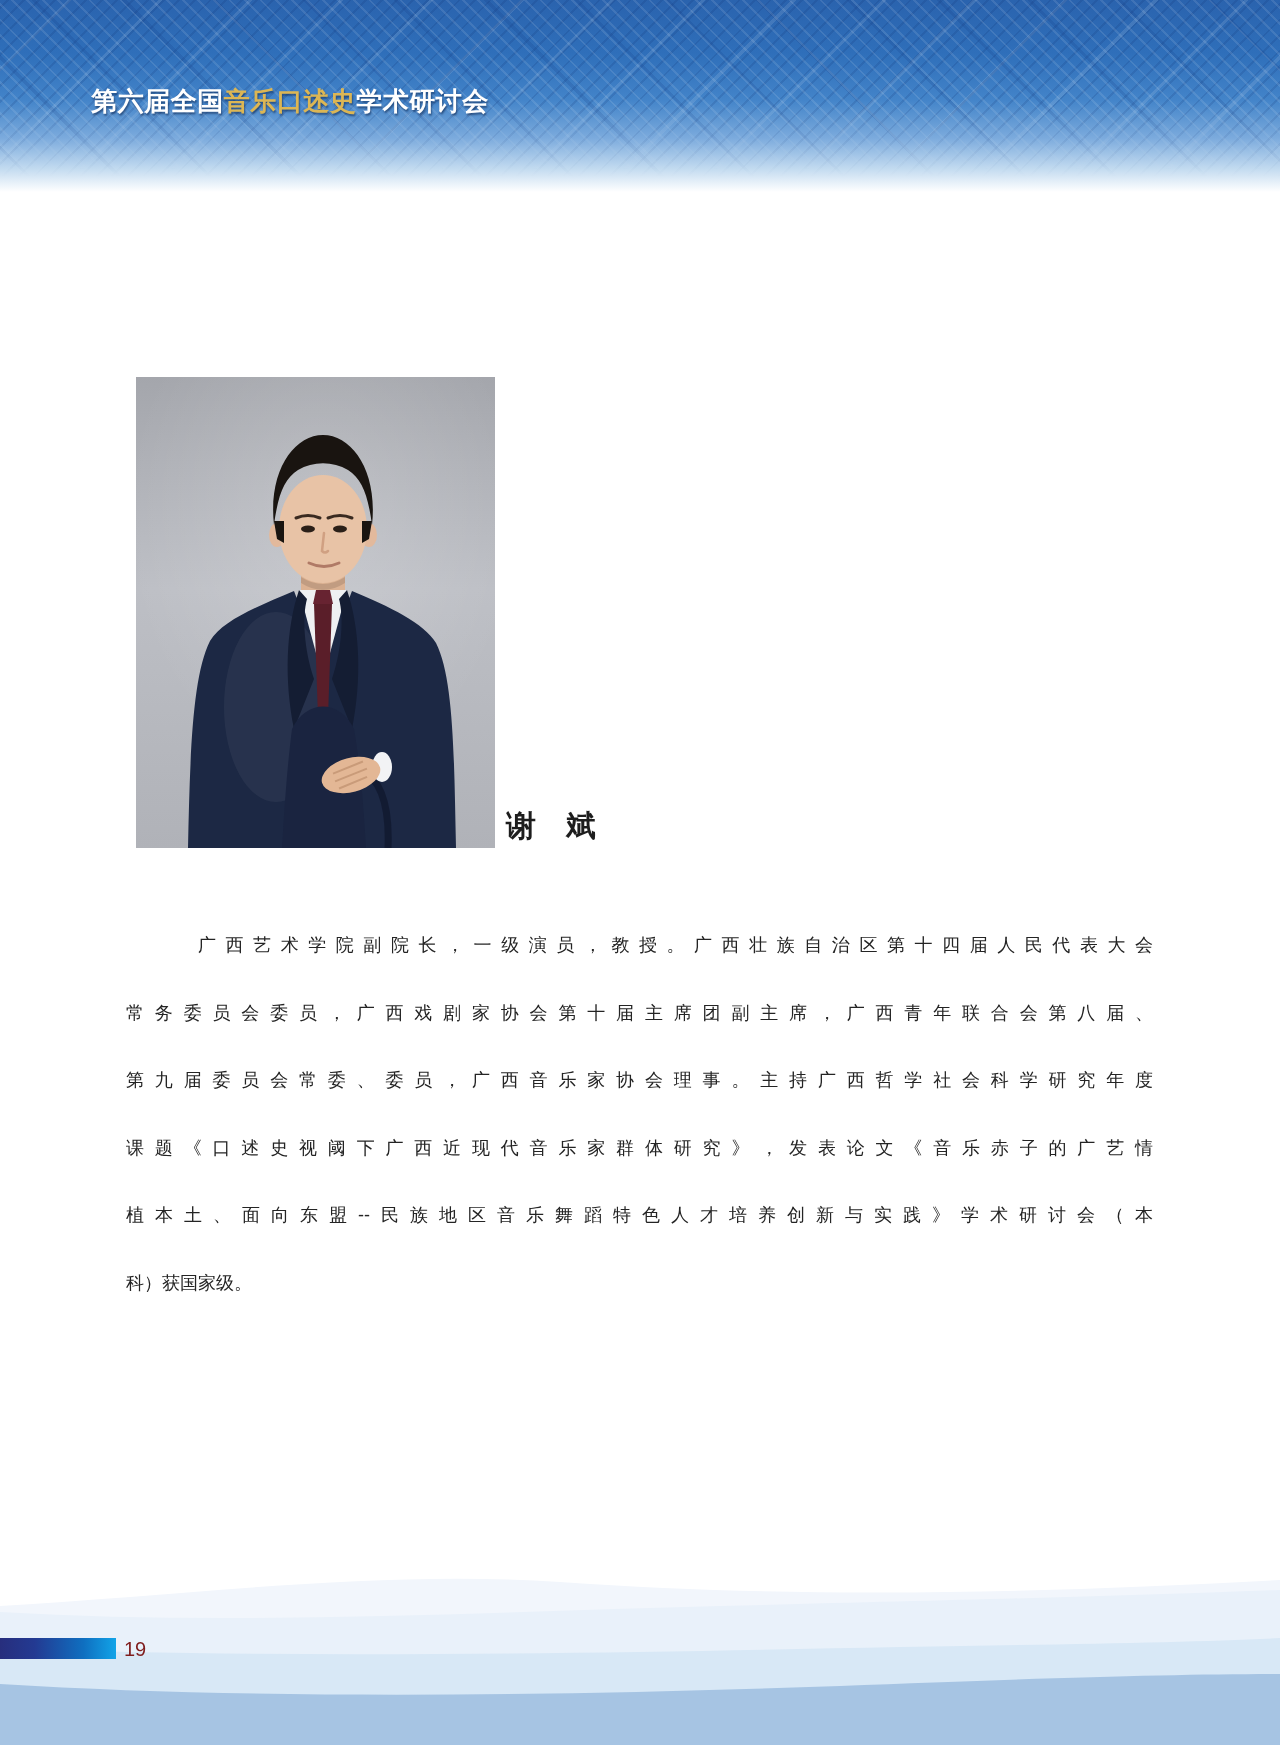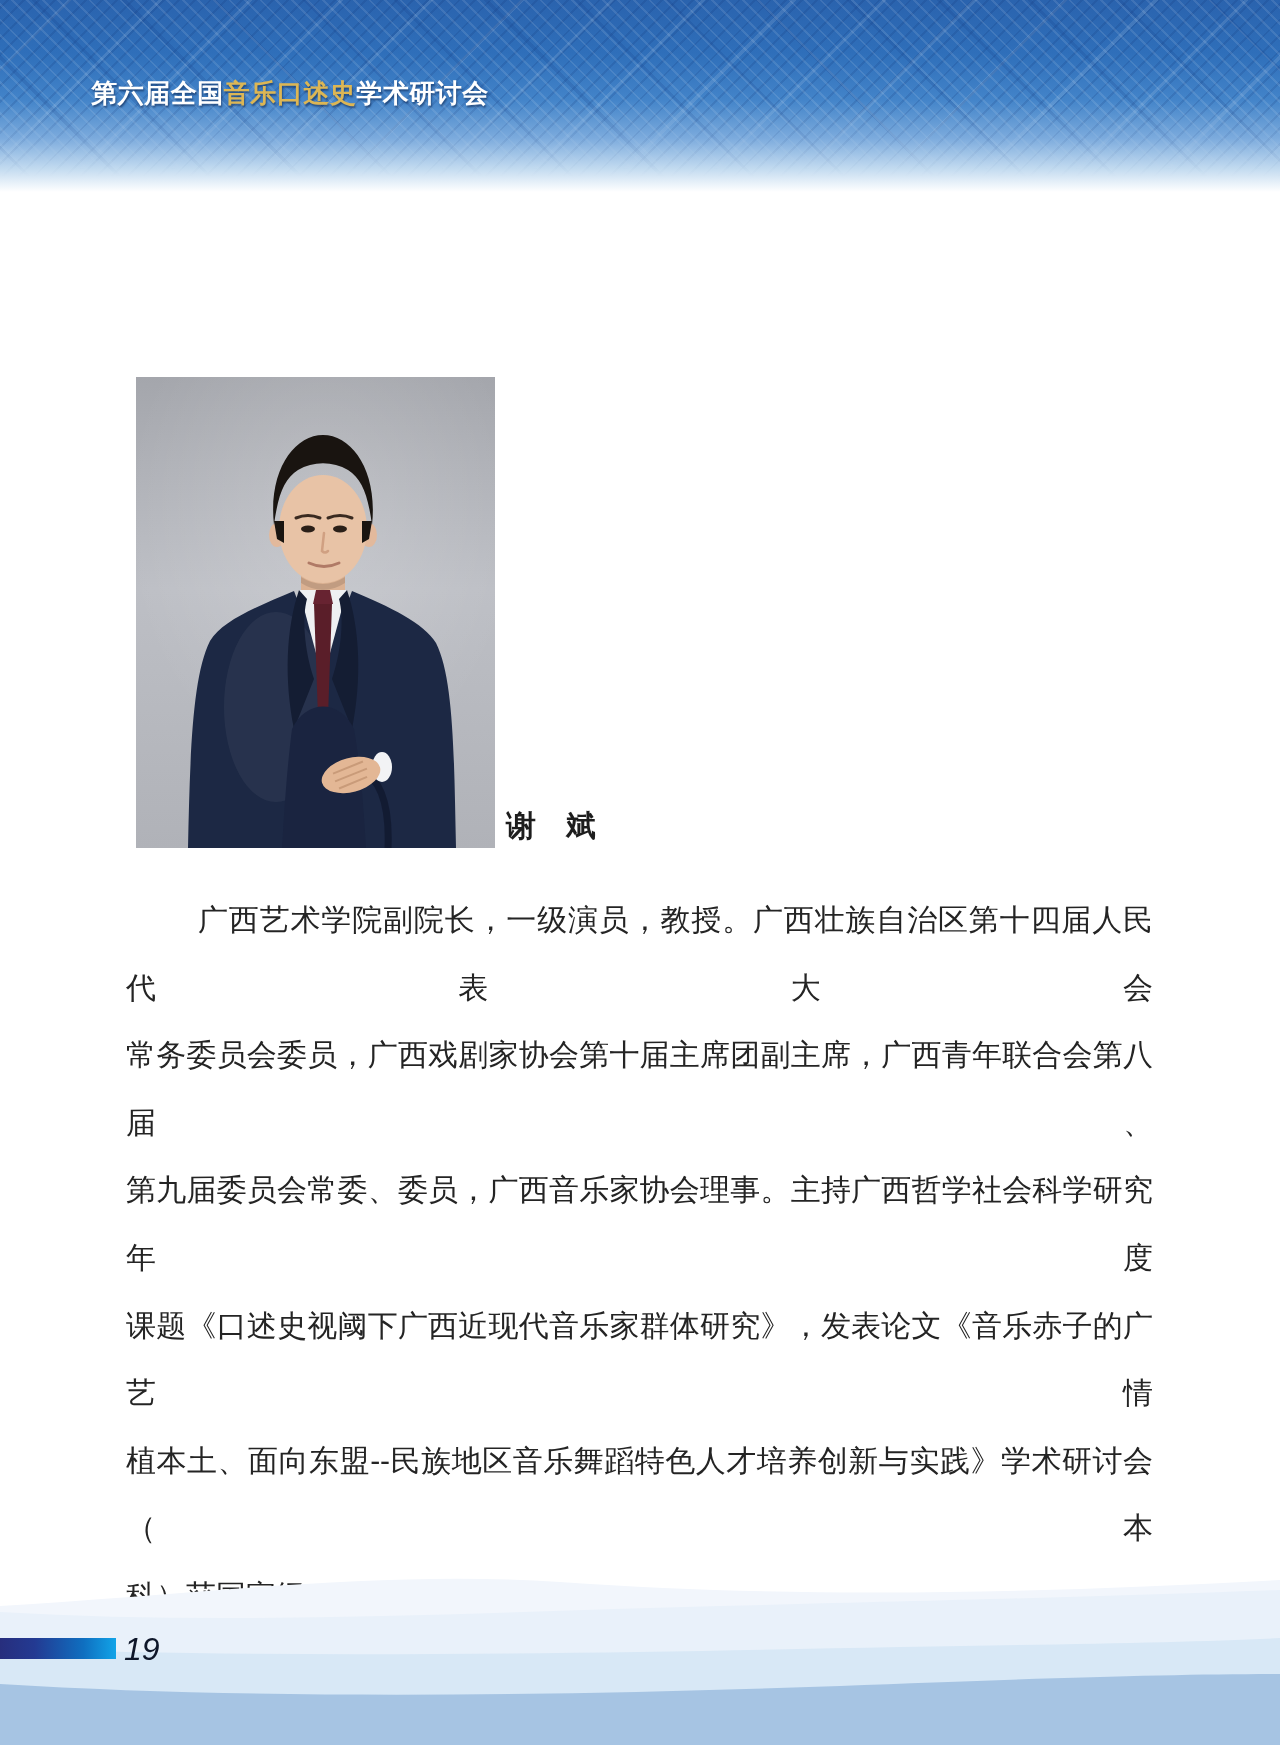--- a/index.html
+++ b/index.html
@@ -22,21 +22,21 @@
     position:absolute;inset:0;
     background:
       repeating-linear-gradient(45deg, rgba(255,255,255,0.10) 0 2px, transparent 2px 11px),
       repeating-linear-gradient(-45deg, rgba(14,44,108,0.14) 0 2px, transparent 2px 11px),
       repeating-linear-gradient(45deg, transparent 0 30px, rgba(18,56,130,0.16) 30px 33px, transparent 33px 64px),
       repeating-linear-gradient(-45deg, transparent 0 30px, rgba(235,243,252,0.12) 30px 33px, transparent 33px 64px);
     -webkit-mask-image:linear-gradient(180deg,#000 55%,transparent 92%);
     mask-image:linear-gradient(180deg,#000 55%,transparent 92%);
   }
   .banner-titles{
-    position:absolute;left:60px;top:76px;width:460px;
+    position:absolute;left:60px;top:84px;width:460px;
     text-align:center;
     font-weight:bold;
     font-size:26px;line-height:34px;
     letter-spacing:0.5px;
     text-shadow:1px 2px 2px rgba(8,30,70,0.55);
     white-space:nowrap;
   }
   .banner-titles .w{color:#ffffff;}
   .banner-titles .g{color:#dcb654;}
 
@@ -51,36 +51,36 @@
   .person-name{
     position:absolute;left:506px;top:803px;
     margin:0;
     font-size:30px;line-height:46px;
     font-weight:600;color:#1d1d1d;
     white-space:nowrap;
   }
 
   
   .bio{
-    position:absolute;left:126px;top:886px;width:1027px;
-    font-size:30px;line-height:67.6px;color:#242424;
+    position:absolute;left:126px;top:912px;width:1027px;
+    font-size:18px;line-height:67.6px;color:#242424;
   }
   .bio .line{white-space:nowrap;}
   .bio .just{text-align:justify;text-align-last:justify;white-space:normal;}
   .bio .indent{text-indent:72px;}
 
   
   .footer-waves{position:absolute;left:0;top:1550px;width:1280px;height:195px;}
   .page-bar{
     position:absolute;left:0;top:1638px;width:116px;height:21px;
     background:linear-gradient(90deg,#272e7d 0%, #233a92 30%, #0f6fc0 72%, #12a4e8 100%);
   }
   .page-num{
     position:absolute;left:124px;top:1637px;
-    font-size:32px;line-height:24px;color:#0f172a;font-style:italic;
+    font-size:20px;line-height:24px;color:#7f1d1d;
   }
 </style>
 </head>
 <body>
 
 <div class="page">
 
   <header class="banner">
     <div class="banner-pattern"></div>
     <div class="banner-titles">

